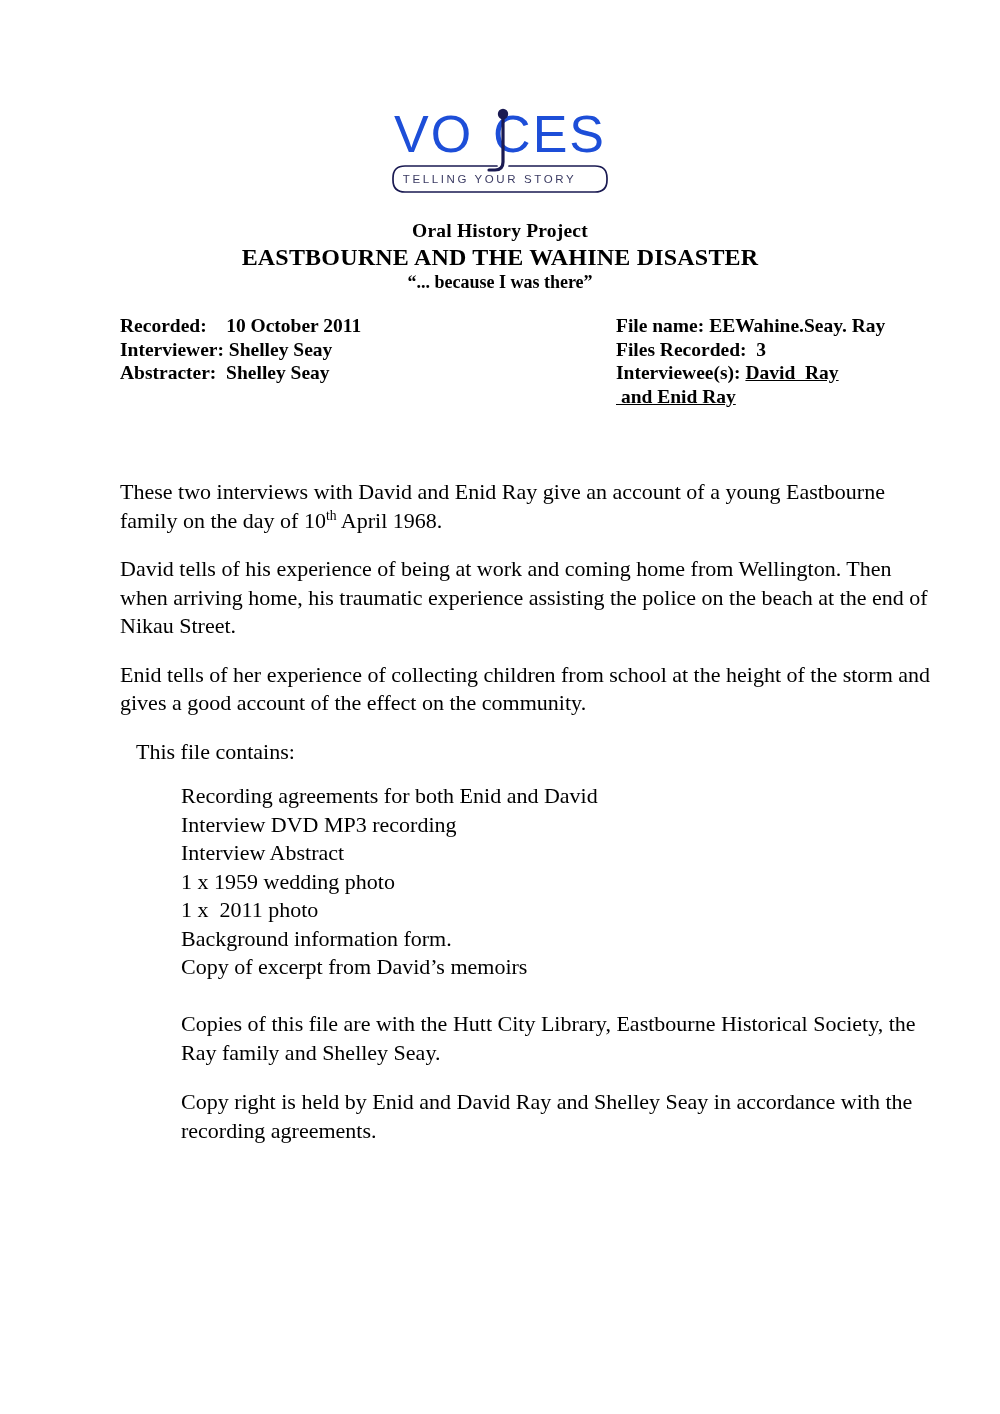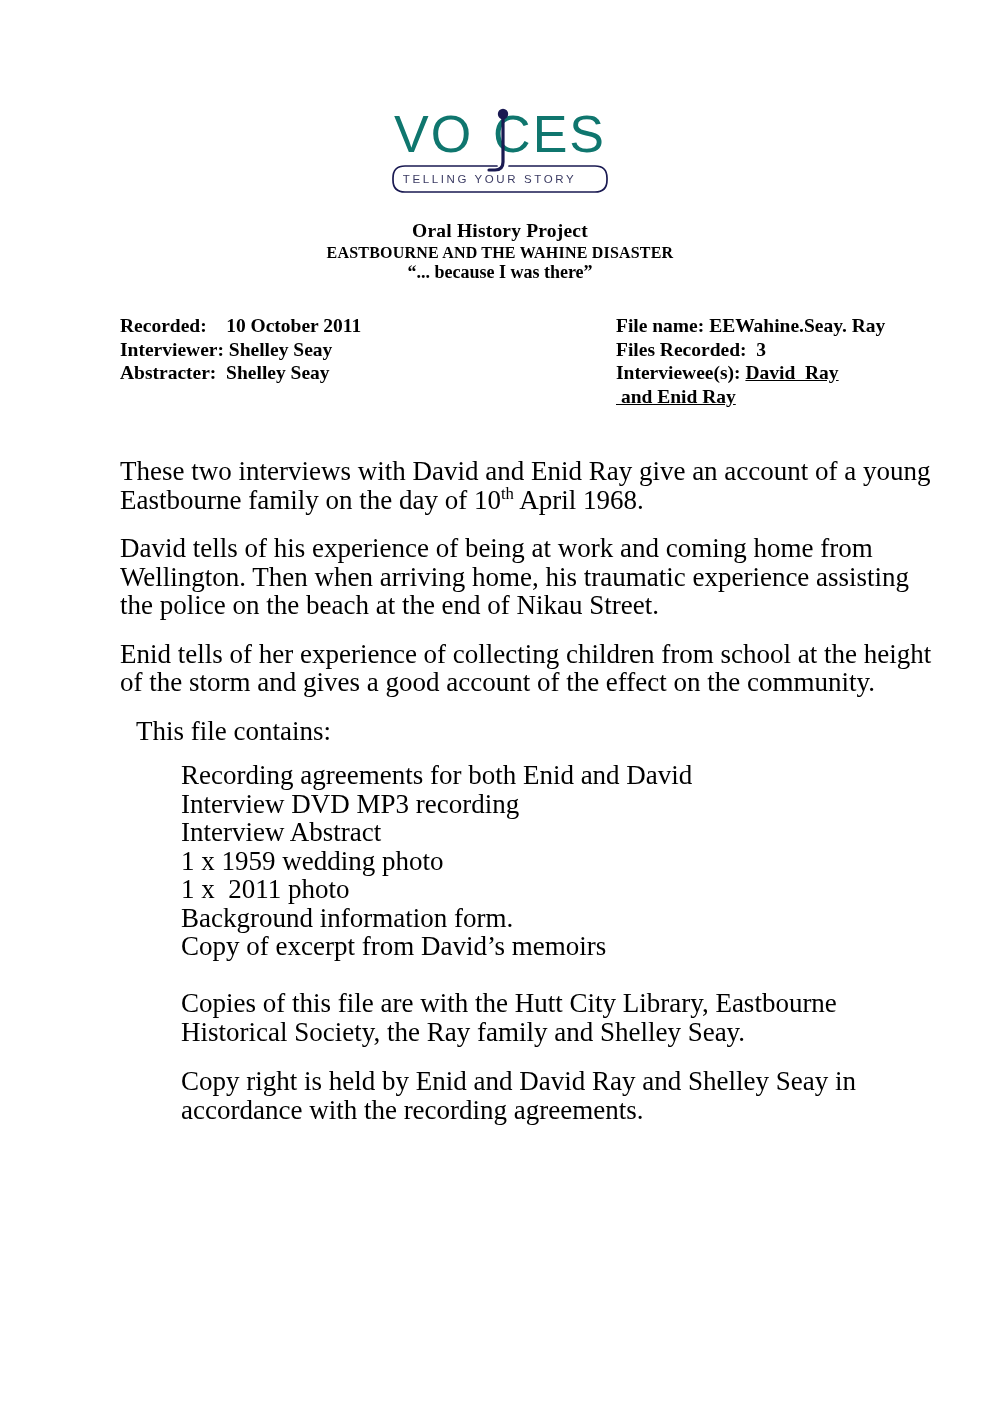--- a/index.html
+++ b/index.html
@@ -45,21 +45,21 @@
     position: absolute;
     left: 0;
     top: 4px;
     width: 230px;
     text-align: center;
     font-family: "Liberation Sans", "DejaVu Sans", sans-serif;
     font-size: 52px;
     font-weight: 400;
     letter-spacing: 2px;
     line-height: 1;
-    color: #0f766e;
+    color: #1d4ed8;
   }
   .logo-wordmark .gap {
     display: inline-block;
     width: 20px;
   }
   .logo-tagline {
     position: absolute;
     left: 8px;
     top: 62px;
     width: 193px;
@@ -87,21 +87,21 @@
   .title-block {
     position: absolute;
     left: 0;
     right: 0;
     top: 219px;
     text-align: center;
     font-weight: bold;
     line-height: 1.22;
   }
   .title-line1 { font-size: 19.5px; letter-spacing: 0.2px; text-align: center; }
-  .title-line2 { font-size: 16px; letter-spacing: 0.2px; }
+  .title-line2 { font-size: 24px; letter-spacing: 0.2px; }
   .title-line3 { font-size: 18px; }
 
   
   .meta {
     position: absolute;
     left: 120px;
     top: 314px;
     width: 790px;
     font-size: 19.5px;
     font-weight: bold;
@@ -120,23 +120,23 @@
     flex: 1 1 auto;
     white-space: pre;
     margin-left: 8px;
   }
   .u { text-decoration: underline; }
 
   
   .body-text {
     position: absolute;
     left: 120px;
-    top: 457px;
+    top: 478px;
     width: 822px;
-    font-size: 27px;
+    font-size: 22px;
     line-height: 28.5px;
   }
   .para {
     margin: 0 0 20px 0;
   }
   sup {
     font-size: 0.62em;
     vertical-align: super;
     line-height: 0;
   }

